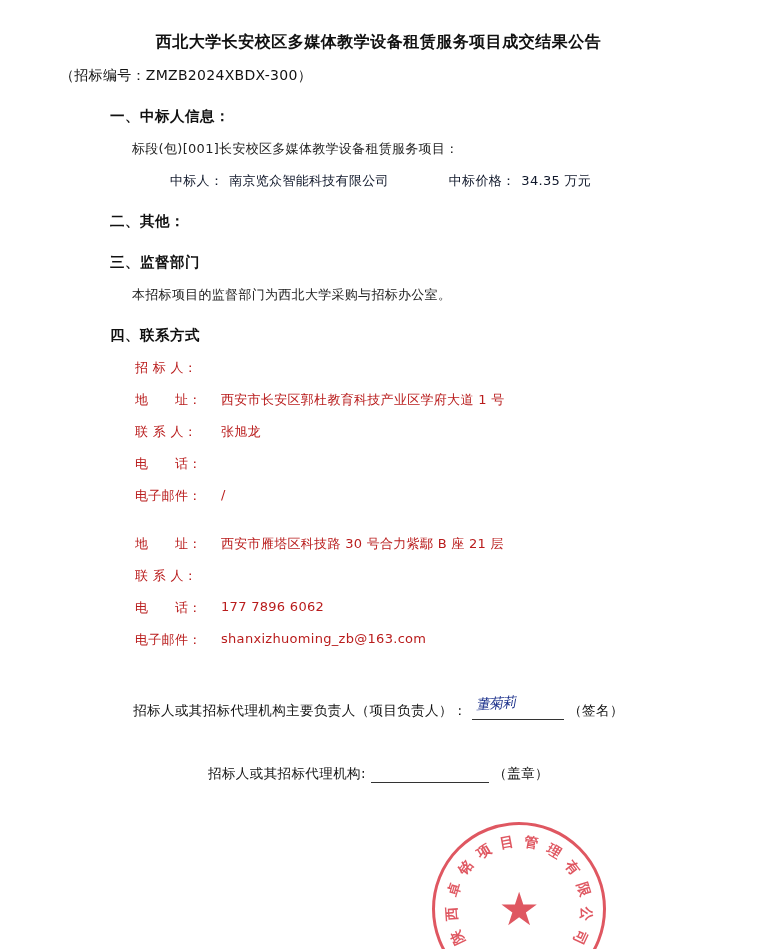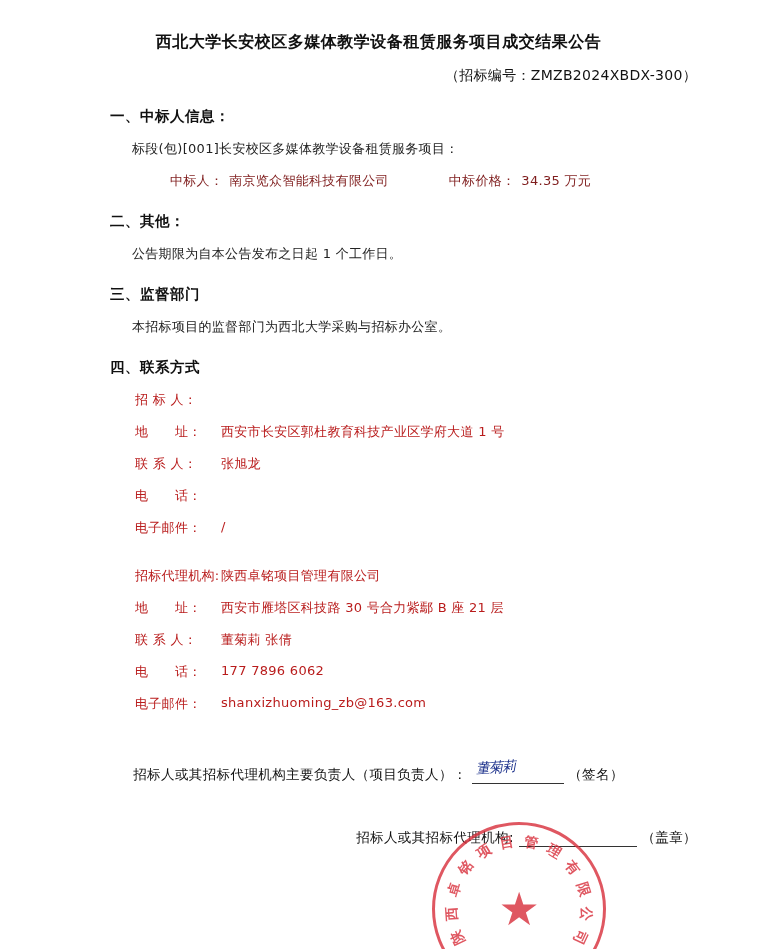--- a/index.html
+++ b/index.html
@@ -24,21 +24,21 @@
   }
   .doc-title {
     text-align: center;
     font-size: 16px;
     font-weight: bold;
     letter-spacing: 0.5px;
     margin-top: 32px;
     color: #111;
   }
   .doc-subtitle {
-    text-align: right;
+    text-align: left;
     font-size: 14px;
     margin-top: 14px;
     color: #111;
     letter-spacing: 0.3px;
   }
   .section {
     margin-top: 20px;
   }
   .section-heading {
     font-size: 14.5px;
@@ -53,21 +53,21 @@
     color: #222;
     margin-left: 72px;
     margin-top: 14px;
     letter-spacing: 0.3px;
   }
   .kv-row {
     display: flex;
     margin-left: 110px;
     margin-top: 14px;
     font-size: 13px;
-    color: #7f1d1d;
+    color: #0f172a;
     letter-spacing: 0.3px;
   }
   .kv-row .kv-key {
     white-space: pre;
   }
   .kv-row .kv-val {
     margin-left: 6px;
   }
   .kv-row .kv-gap {
     display: inline-block;
@@ -115,21 +115,21 @@
     font-family: "DejaVu Serif", "Liberation Serif", serif;
     font-size: 14px;
     color: #1a2f8a;
     font-style: italic;
     letter-spacing: -1px;
     transform: rotate(-4deg);
     white-space: nowrap;
   }
   .stamp-line {
     margin-top: 44px;
-    text-align: right;
+    text-align: center;
     font-size: 13.5px;
     color: #111;
     letter-spacing: 0.4px;
   }
   .stamp-underline {
     display: inline-block;
     min-width: 118px;
     border-bottom: 1px solid #333;
     height: 18px;
     vertical-align: bottom;
@@ -189,21 +189,20 @@
       <span class="kv-key">中标人：</span>
       <span class="kv-val">南京览众智能科技有限公司</span>
       <span class="kv-gap"></span>
       <span class="kv-key">中标价格：</span>
       <span class="kv-val">34.35 万元</span>
     </div>
   </div>
 
   <div class="section">
     <div class="section-heading">二、其他：</div>
-    <div class="para">公告期限为自本公告发布之日起 1 个工作日。</div>
   </div>
 
   <div class="section">
     <div class="section-heading">三、监督部门</div>
     <div class="para">本招标项目的监督部门为西北大学采购与招标办公室。</div>
   </div>
 
   <div class="section">
     <div class="section-heading">四、联系方式</div>
 
@@ -221,30 +220,25 @@
     <div class="contact-row">
       <span class="c-label">电　　话：</span>
     </div>
     <div class="contact-row">
       <span class="c-label">电子邮件：</span>
       <span class="c-value">/</span>
     </div>
 
     <div class="agency-block">
       <div class="contact-row">
-        <span class="c-label">招标代理机构:</span>
-        <span class="c-value">陕西卓铭项目管理有限公司</span>
-      </div>
-      <div class="contact-row">
         <span class="c-label">地　　址：</span>
         <span class="c-value">西安市雁塔区科技路 30 号合力紫鄢 B 座 21 层</span>
       </div>
       <div class="contact-row">
         <span class="c-label">联 系 人：</span>
-        <span class="c-value">董菊莉  张倩</span>
       </div>
       <div class="contact-row">
         <span class="c-label">电　　话：</span>
         <span class="c-value">177 7896 6062</span>
       </div>
       <div class="contact-row">
         <span class="c-label">电子邮件：</span>
         <span class="c-value">shanxizhuoming_zb@163.com</span>
       </div>
     </div>

